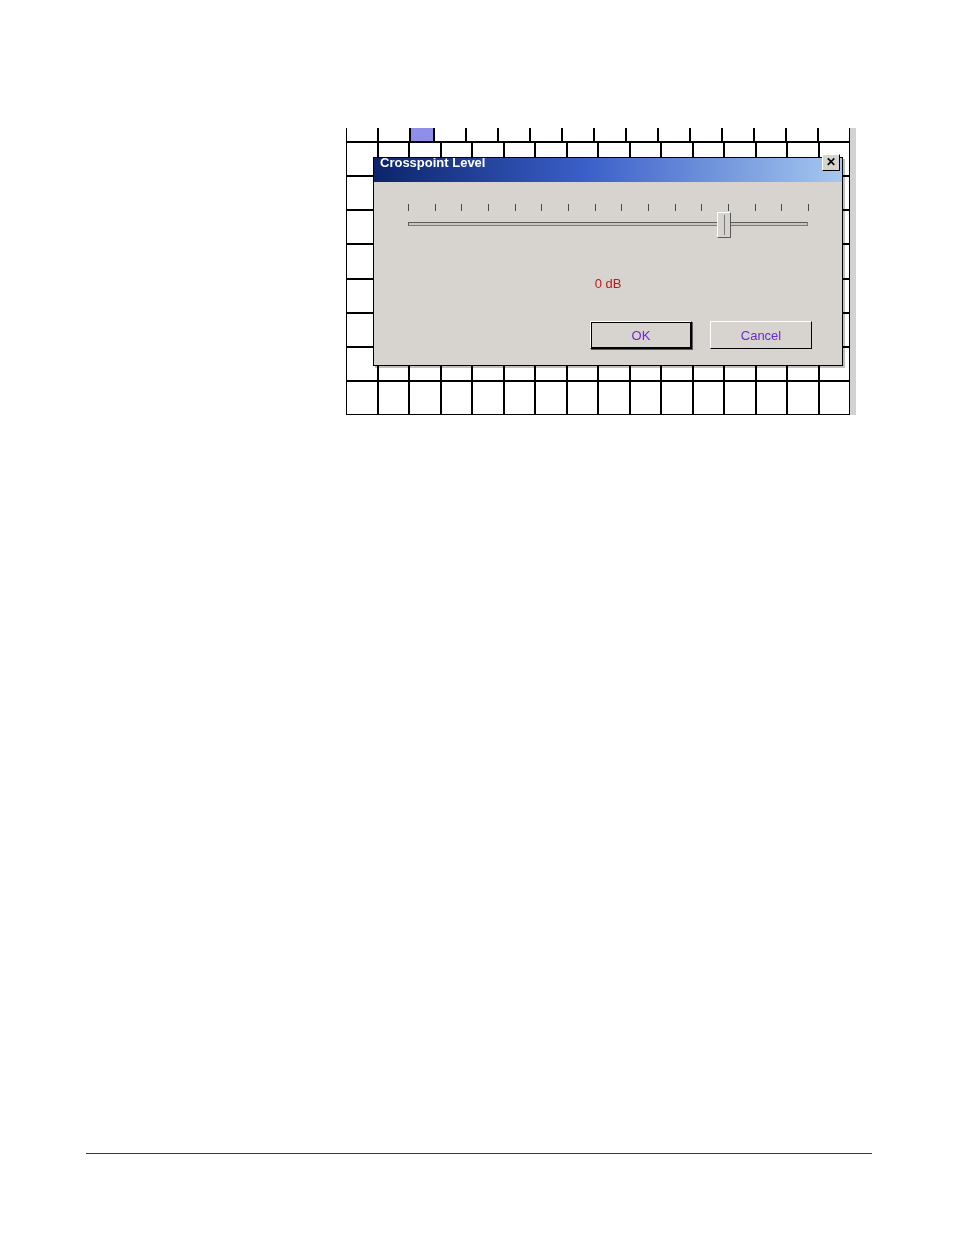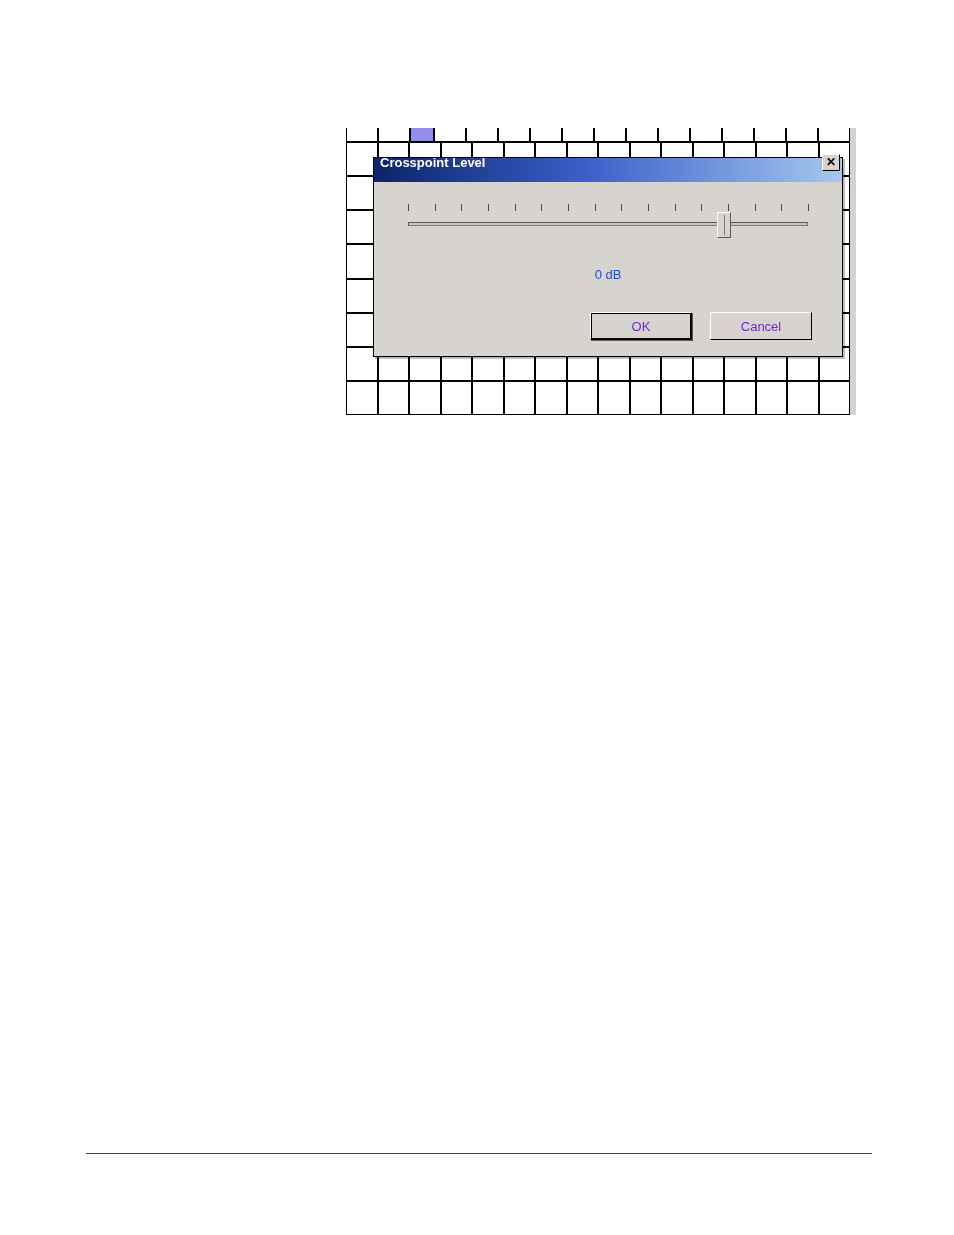--- a/index.html
+++ b/index.html
@@ -136,22 +136,22 @@
     position:absolute;
     left:50%;
     top:2px;
     width:1px;
     height:20px;
     background:#7a7a7a;
   }
   .value-label {
     text-align: center;
     font-size: 13px;
-    color: #1d4ed8;
-    margin-top: 19px;
+    color: #b91c1c;
+    margin-top: 28px;
   }
   .btn-row {
     display: flex;
     justify-content: flex-end;
     gap: 18px;
     margin-top: 30px;
     padding-right: 6px;
   }
   .btn {
     width: 102px;

